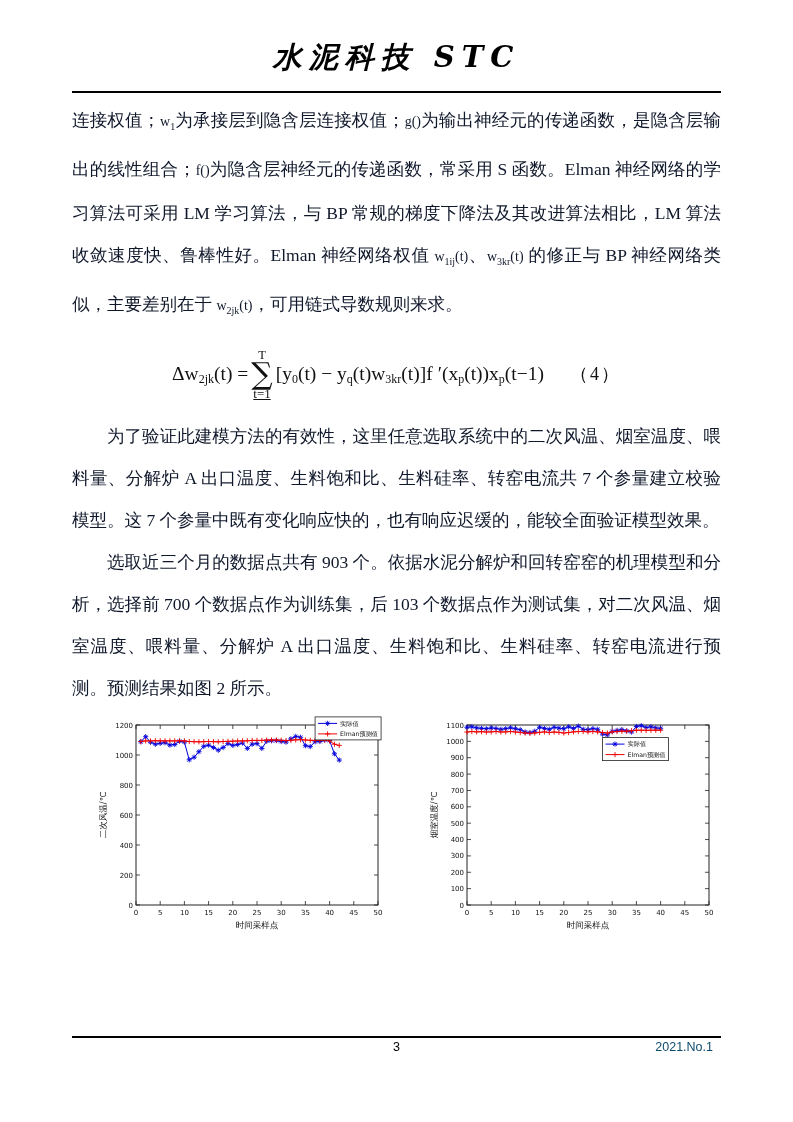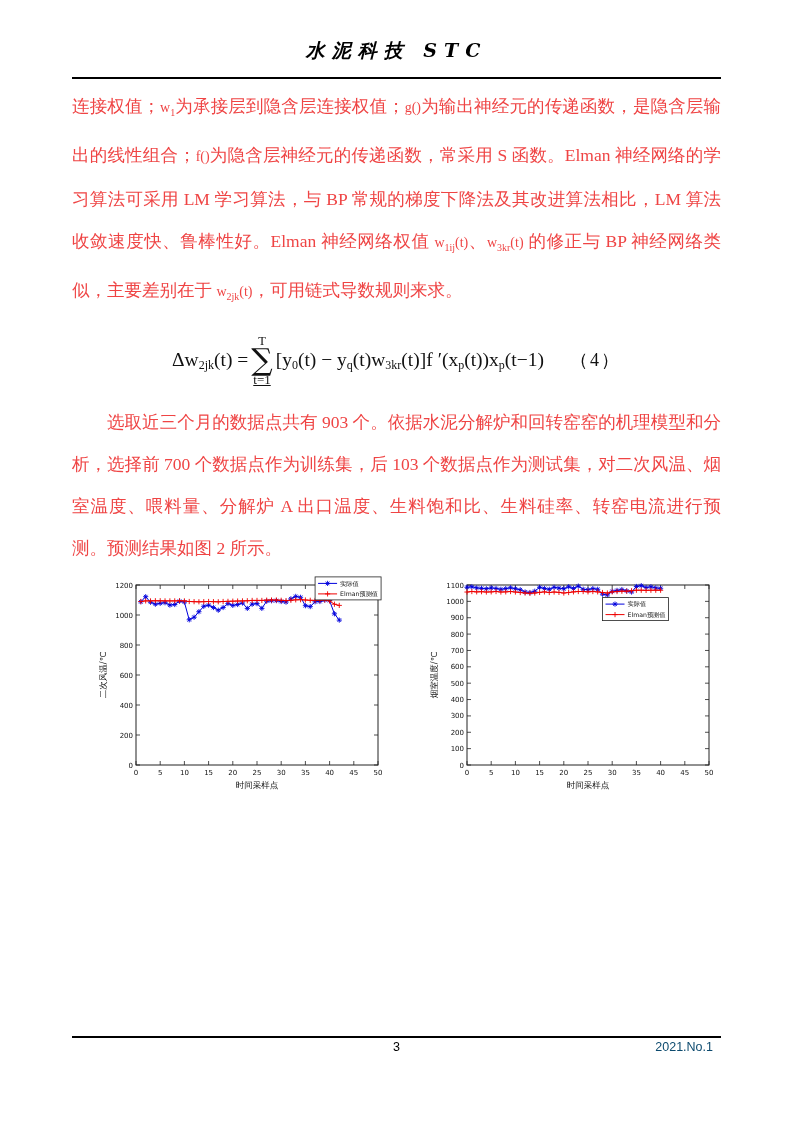--- a/index.html
+++ b/index.html
@@ -5,26 +5,26 @@
   html,body{margin:0;padding:0;background:#ffffff;}
   .page{
     width:793px;height:1122px;position:relative;background:#fff;
     margin:0 auto;overflow:hidden;
     font-family:"Liberation Serif","DejaVu Serif",serif;color:#111;
   }
   .content{margin:0 72px;}
   .journal-header{
     padding-top:38px;text-align:center;
     font-family:"DejaVu Serif","Liberation Serif",serif;
-    font-style:italic;font-weight:600;font-size:19px;letter-spacing:7px;color:#000;
+    font-style:italic;font-weight:600;font-size:29px;letter-spacing:7px;color:#000;
   }
   .header-rule{border:none;border-top:2.5px solid #000;margin:13px 0 0 0;}
   .para{
     font-size:17.5px;line-height:42px;text-align:justify;margin:0;
-    font-family:"Liberation Serif","DejaVu Serif",serif;color:#ef4444;
+    font-family:"Liberation Serif","DejaVu Serif",serif;color:#0f172a;
   }
   .para.indent{text-indent:2em;}
   .p1{margin-top:6px;}
   .mvar{font-family:"Liberation Serif",serif;font-size:14px;white-space:nowrap;}
   .mvar sub{font-size:10px;}
   .formula-row{
     display:flex;align-items:center;justify-content:center;
     margin:10px 0 8px 0;min-height:66px;
     font-family:"Liberation Serif","DejaVu Serif",serif;
   }
@@ -61,20 +61,21 @@
 
     <div class="formula-row">
       <span class="formula">Δw<span><sub>2jk</sub></span>(t) = <span class="sum">
             <span class="sum-top">T</span>
             <span class="sum-sigma">∑</span>
             <span class="sum-bot">t=1</span>
           </span>[y<span><sub>0</sub></span>(t) − y<span><sub>q</sub></span>(t)w<span><sub>3kr</sub></span>(t)]f ′(x<span><sub>p</sub></span>(t))x<span><sub>p</sub></span>(t−1)</span>
       <span class="formula-number">（4）</span>
     </div>
 
+    <p class="para indent">为了验证此建模方法的有效性，这里任意选取系统中的二次风温、烟室温度、喂料量、分解炉 A 出口温度、生料饱和比、生料硅率、转窑电流共 7 个参量建立校验模型。这 7 个参量中既有变化响应快的，也有响应迟缓的，能较全面验证模型效果。</p>
     <p class="para indent">选取近三个月的数据点共有 903 个。依据水泥分解炉和回转窑窑的机理模型和分析，选择前 700 个数据点作为训练集，后 103 个数据点作为测试集，对二次风温、烟室温度、喂料量、分解炉 A 出口温度、生料饱和比、生料硅率、转窑电流进行预测。预测结果如图 2 所示。</p>
 
     <div class="charts-row">
       <svg class="chart" viewBox="0 0 295 228" width="295" height="228">
           <rect x="42" y="10" width="242" height="180" fill="#fff" stroke="#222" stroke-width="1"></rect>
           <line x1="42" y1="190" x2="42" y2="186" stroke="#222" stroke-width="0.8"></line>
           <line x1="42" y1="10" x2="42" y2="14" stroke="#222" stroke-width="0.8"></line>
           <text x="42" y="200" text-anchor="middle" font-size="7" fill="#111" font-family="&quot;DejaVu Sans&quot;,&quot;Liberation Sans&quot;,sans-serif">0</text>
           <line x1="66.2" y1="190" x2="66.2" y2="186" stroke="#222" stroke-width="0.8"></line>
           <line x1="66.2" y1="10" x2="66.2" y2="14" stroke="#222" stroke-width="0.8"></line>

